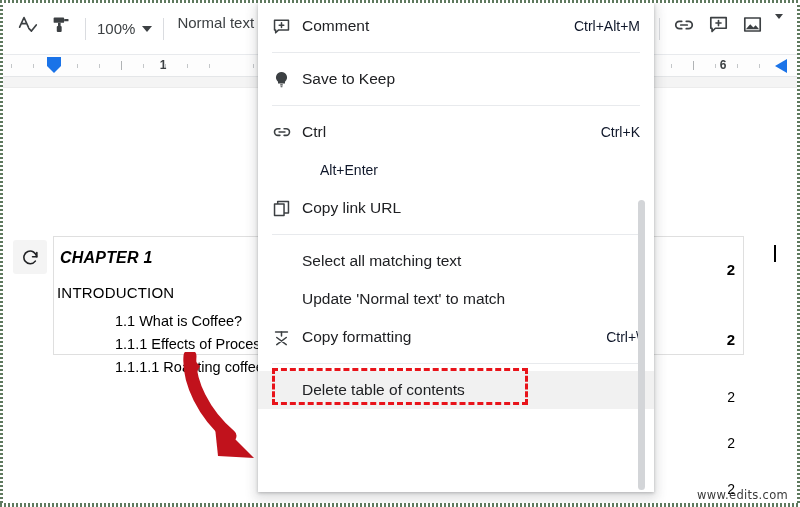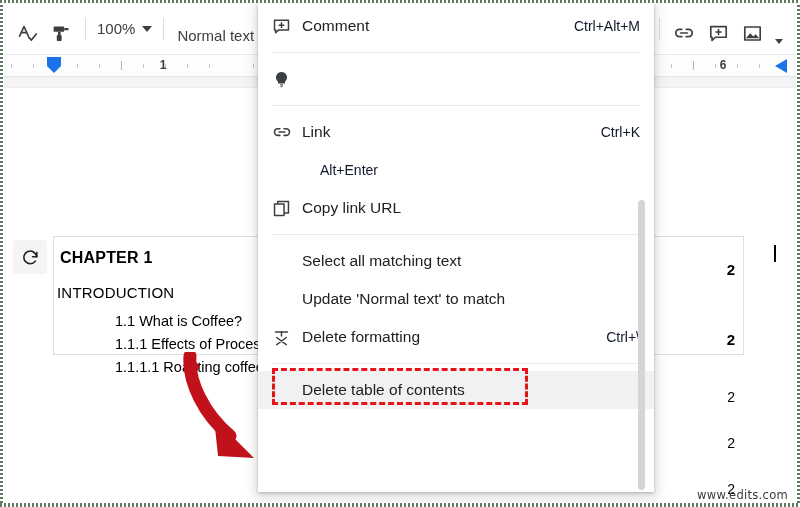--- a/index.html
+++ b/index.html
@@ -27,21 +27,21 @@
     background-image: repeating-linear-gradient(90deg, #5f7a5f 0 2px, #ffffff 2px 4px);
   }
 
   
   .toolbar {
     position: absolute; left: 3px; top: 3px; width: 794px; height: 52px;
     background: #ffffff; display: flex; align-items: center;
     border-bottom: 1px solid #e8eaed;
   }
   .tb-item {
-    display: flex; align-items: flex-end; justify-content: center;
+    display: flex; align-items: flex-start; justify-content: center;
     height: 30px; color: #3c4043; flex: none;
   }
   .tb-icon { width: 34px; }
   .tb-sep { width: 1px; height: 22px; background: #dadce0; margin: 0 7px; flex: none; }
   .tb-zoom {
     display: flex; align-items: center; gap: 7px;
     font-size: 15px; color: #3c4043; padding: 0 4px;
   }
   .tb-style { font-size: 15px; color: #3c4043; padding: 0 6px; white-space: nowrap; }
   .caret {
@@ -114,21 +114,21 @@
     border: 1px solid #dfdfdf; background: #ffffff;
   }
   .toc-inner { position: relative; width: 100%; height: 100%; }
   .toc-row {
     position: absolute; left: 0; right: 0; display: flex; align-items: baseline;
   }
   .toc-label { white-space: nowrap; color: #000; }
   .toc-page {
     position: absolute; right: 8px; color: #000;
   }
-  .toc-chapter { font-size: 16px; font-weight: bold; letter-spacing: .2px; }
+  .toc-chapter { font-size: 16px; font-weight: bold; letter-spacing: .2px; font-style: italic; }
   .toc-intro   { font-size: 15px; font-weight: normal; letter-spacing: .2px; }
   .toc-l1      { font-size: 14.5px; }
   .toc-pg-b    { font-size: 15px; font-weight: bold; }
   .toc-pg      { font-size: 14px; }
 
   
   .doc-caret {
     position: absolute; right: 21px; top: 157px; width: 2px; height: 17px;
     background: #000;
   }
@@ -388,34 +388,35 @@
     <div class="menu-sep"></div>
 
     <div class="menu-item">
       <span class="mi-icon">
         <svg width="19" height="19" viewBox="0 0 24 24" fill="#3c4043">
           <path d="M12 2.4 A7 7 0 0 0 7.6 14.8 V17 H16.4 V14.8 A7 7 0 0 0 12 2.4 Z"></path>
           <rect x="10.2" y="18" width="3.6" height="1.7" rx="0.6"></rect>
           <rect x="10.6" y="20.4" width="2.8" height="1.5" rx="0.6"></rect>
         </svg>
       </span>
+      <span class="mi-label">Save to Keep</span>
       <span class="mi-accel"></span>
     </div>
 
     <div class="menu-sep"></div>
 
     <div class="menu-item">
       <span class="mi-icon">
         <svg width="20" height="20" viewBox="0 0 24 24" fill="none" stroke="#3c4043" stroke-width="1.9" stroke-linecap="round">
           <path d="M9.5 8 H7 a4 4 0 0 0 0 8 h2.5"></path>
           <path d="M14.5 8 H17 a4 4 0 0 1 0 8 h-2.5"></path>
           <path d="M8.5 12 H15.5"></path>
         </svg>
       </span>
-      <span class="mi-label">Link</span>
+      <span class="mi-label">Ctrl</span>
       <span class="mi-accel">Ctrl+K</span>
     </div>
 
     <div class="menu-item">
       <span class="mi-icon"></span>
       <span class="mi-accel">Alt+Enter</span>
     </div>
 
     <div class="menu-item">
       <span class="mi-icon">
@@ -443,21 +444,21 @@
     </div>
 
     <div class="menu-item">
       <span class="mi-icon">
         <svg width="19" height="19" viewBox="0 0 24 24" fill="none" stroke="#3c4043" stroke-width="1.9" stroke-linecap="round">
           <path d="M4.5 5 H19.5"></path>
           <path d="M12 5 V10"></path>
           <path d="M6 12 L18 21 M18 12 L6 21"></path>
         </svg>
       </span>
-      <span class="mi-label">Delete formatting</span>
+      <span class="mi-label">Copy formatting</span>
       <span class="mi-accel">Ctrl+\</span>
     </div>
 
     <div class="menu-sep"></div>
 
 
     <div class="menu-item highlight">
       <span class="mi-icon"></span>
       <span class="mi-label">Delete table of contents</span>
       <span class="mi-accel"></span>

